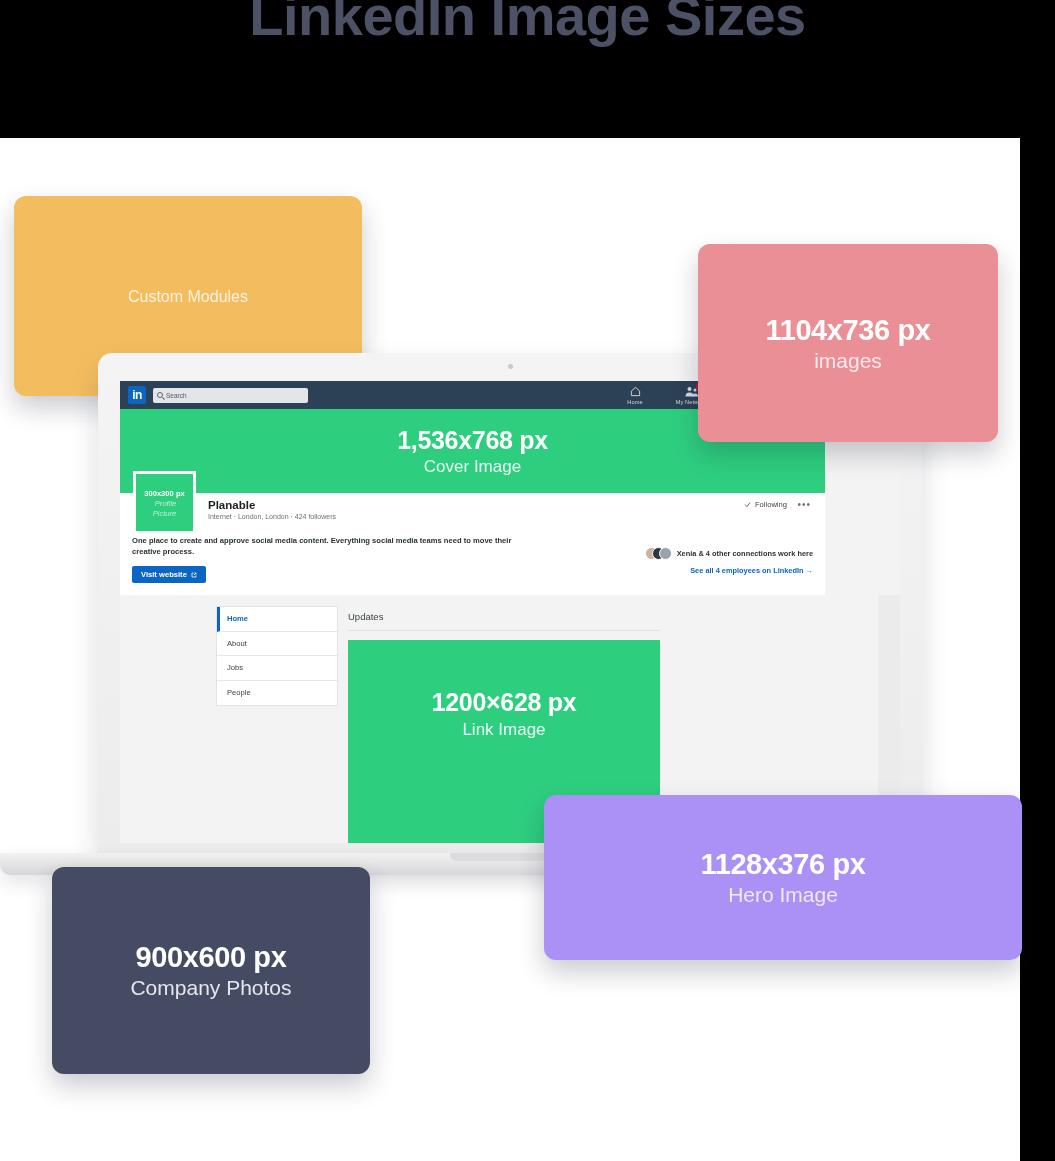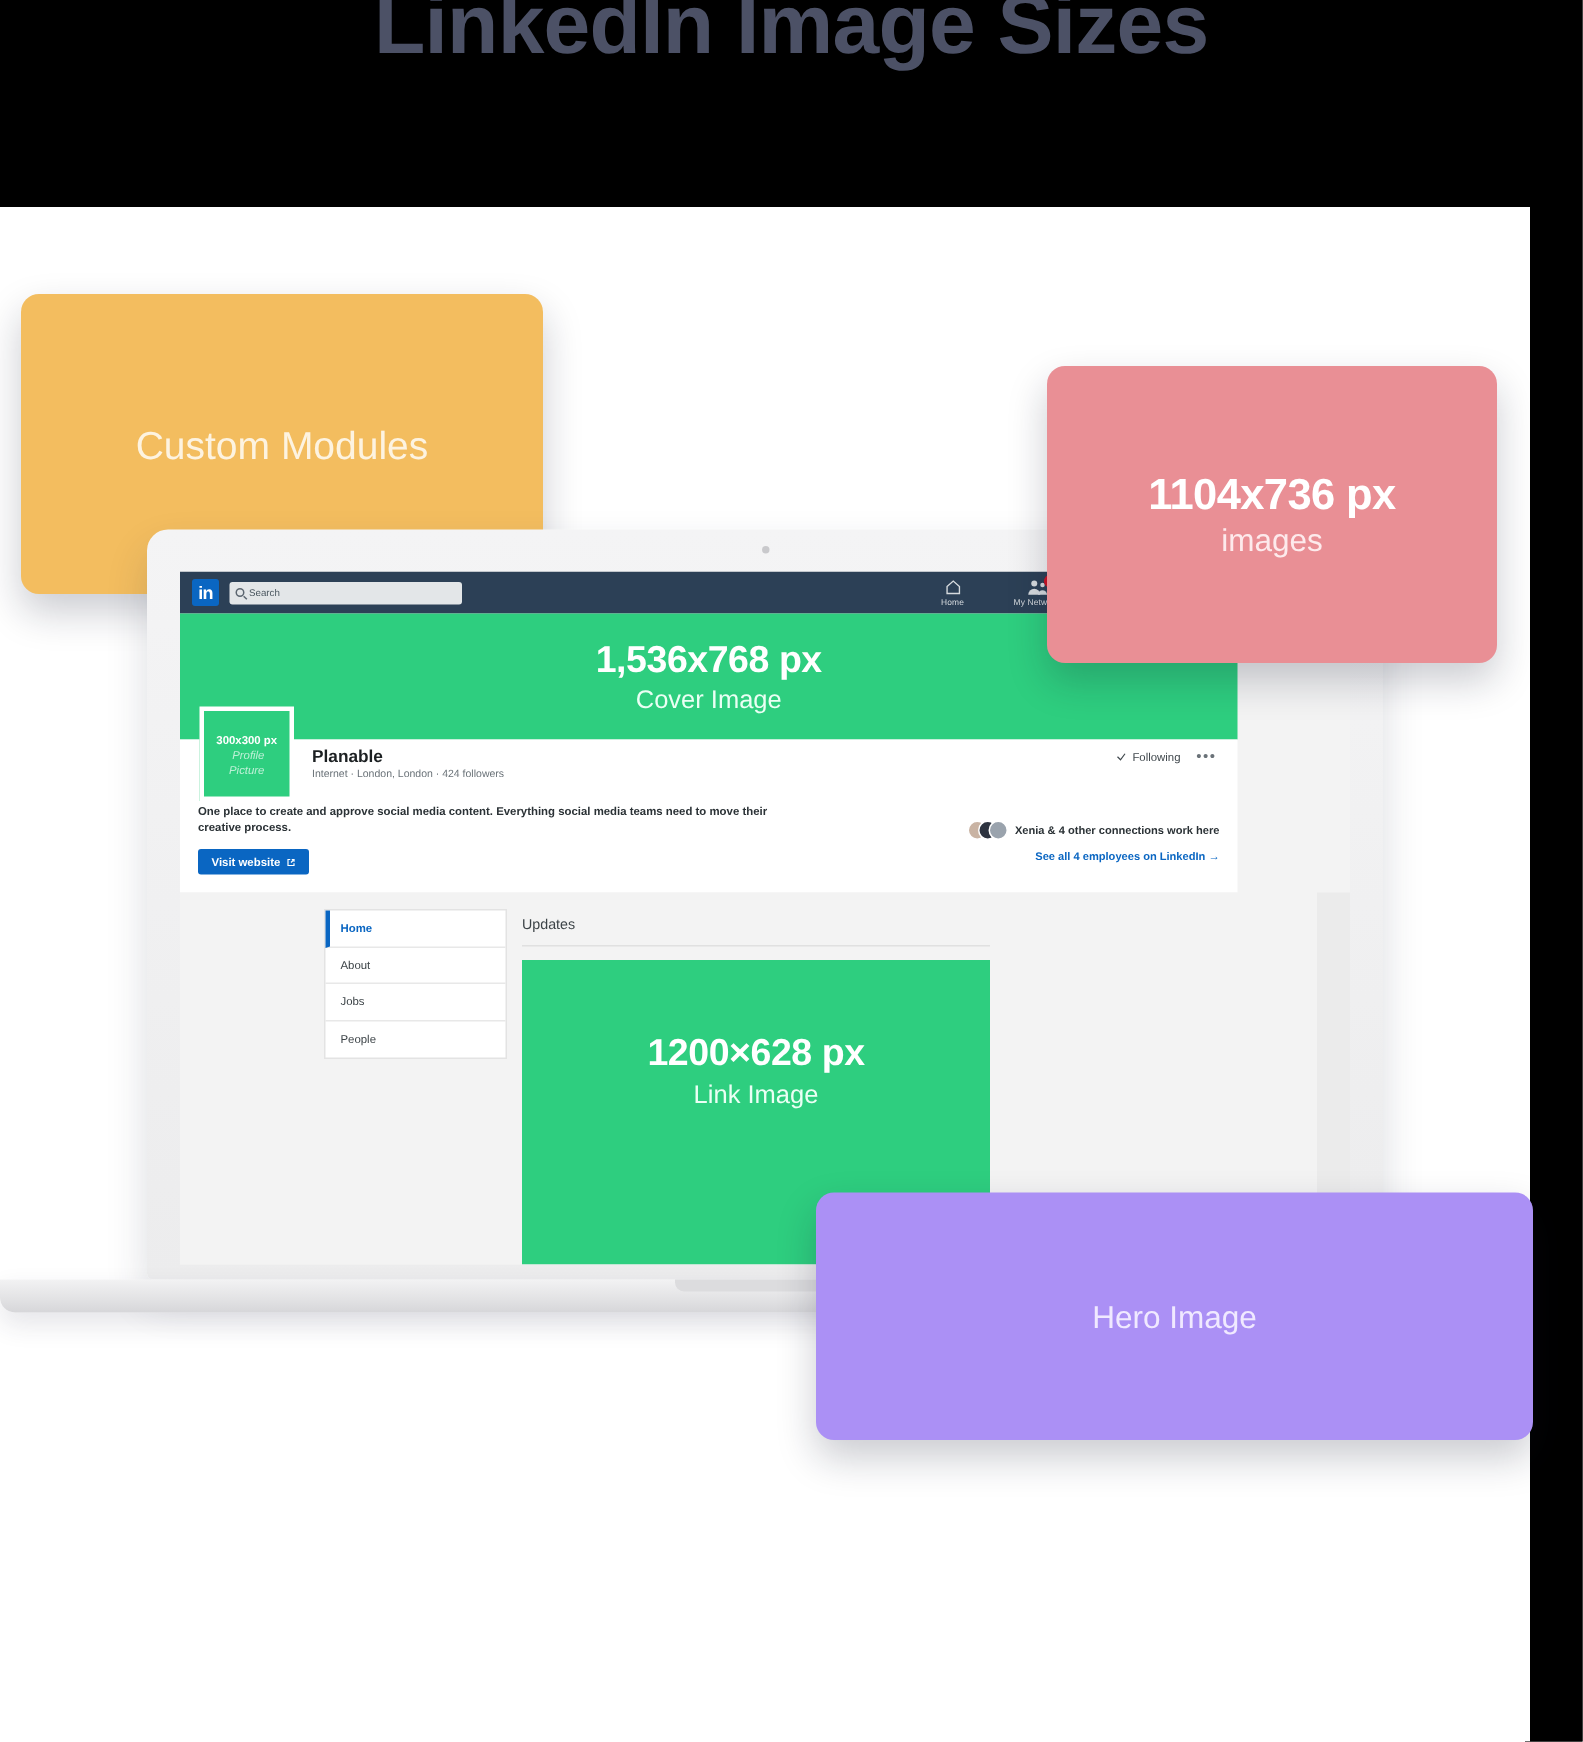--- a/index.html
+++ b/index.html
@@ -158,21 +158,21 @@
   .fcard {
     position: absolute; border-radius: 12px;
     display: flex; flex-direction: column; align-items: center; justify-content: center;
     box-shadow: 0 12px 26px rgba(20,24,45,0.22);
   }
   .fcard .size { font-weight: 700; color: #fff; letter-spacing: -.4px; }
   .fcard .label { color: #fff; font-weight: 300; margin-top: 2px; }
 
   #card-custom { left: 14px; top: 196px; width: 348px; height: 200px; background: #f3bd5f; }
   #card-custom .size { font-size: 30px; }
-  #card-custom .label { font-size: 26px; color: #fdf3e0; }
+  #card-custom .label { font-size: 16px; color: #fdf3e0; }
 
   #card-images { left: 698px; top: 244px; width: 300px; height: 198px; background: #e98f95; }
   #card-images .size { font-size: 29px; }
   #card-images .label { font-size: 21px; color: #fdeaec; }
 
   #card-hero { left: 544px; top: 795px; width: 478px; height: 165px; background: #ab90f5; }
   #card-hero .size { font-size: 29px; }
   #card-hero .label { font-size: 21px; color: #f0e9ff; }
 
   #card-photos { left: 52px; top: 867px; width: 318px; height: 207px; background: #454b62; }
@@ -332,17 +332,22 @@
     <div id="laptop-base"></div>
     <div id="laptop-notch"></div>
   </div>
 
   <div class="fcard" id="card-images">
     <div class="size">1104x736 px</div>
     <div class="label">images</div>
   </div>
 
   <div class="fcard" id="card-hero">
+    <div class="size">1128x376 px</div>
     <div class="label">Hero Image</div>
   </div>
 
+  <div class="fcard" id="card-photos">
+    <div class="size">900x600 px</div>
+    <div class="label">Company Photos</div>
+  </div>
 
 </div>
 
 </body></html>

